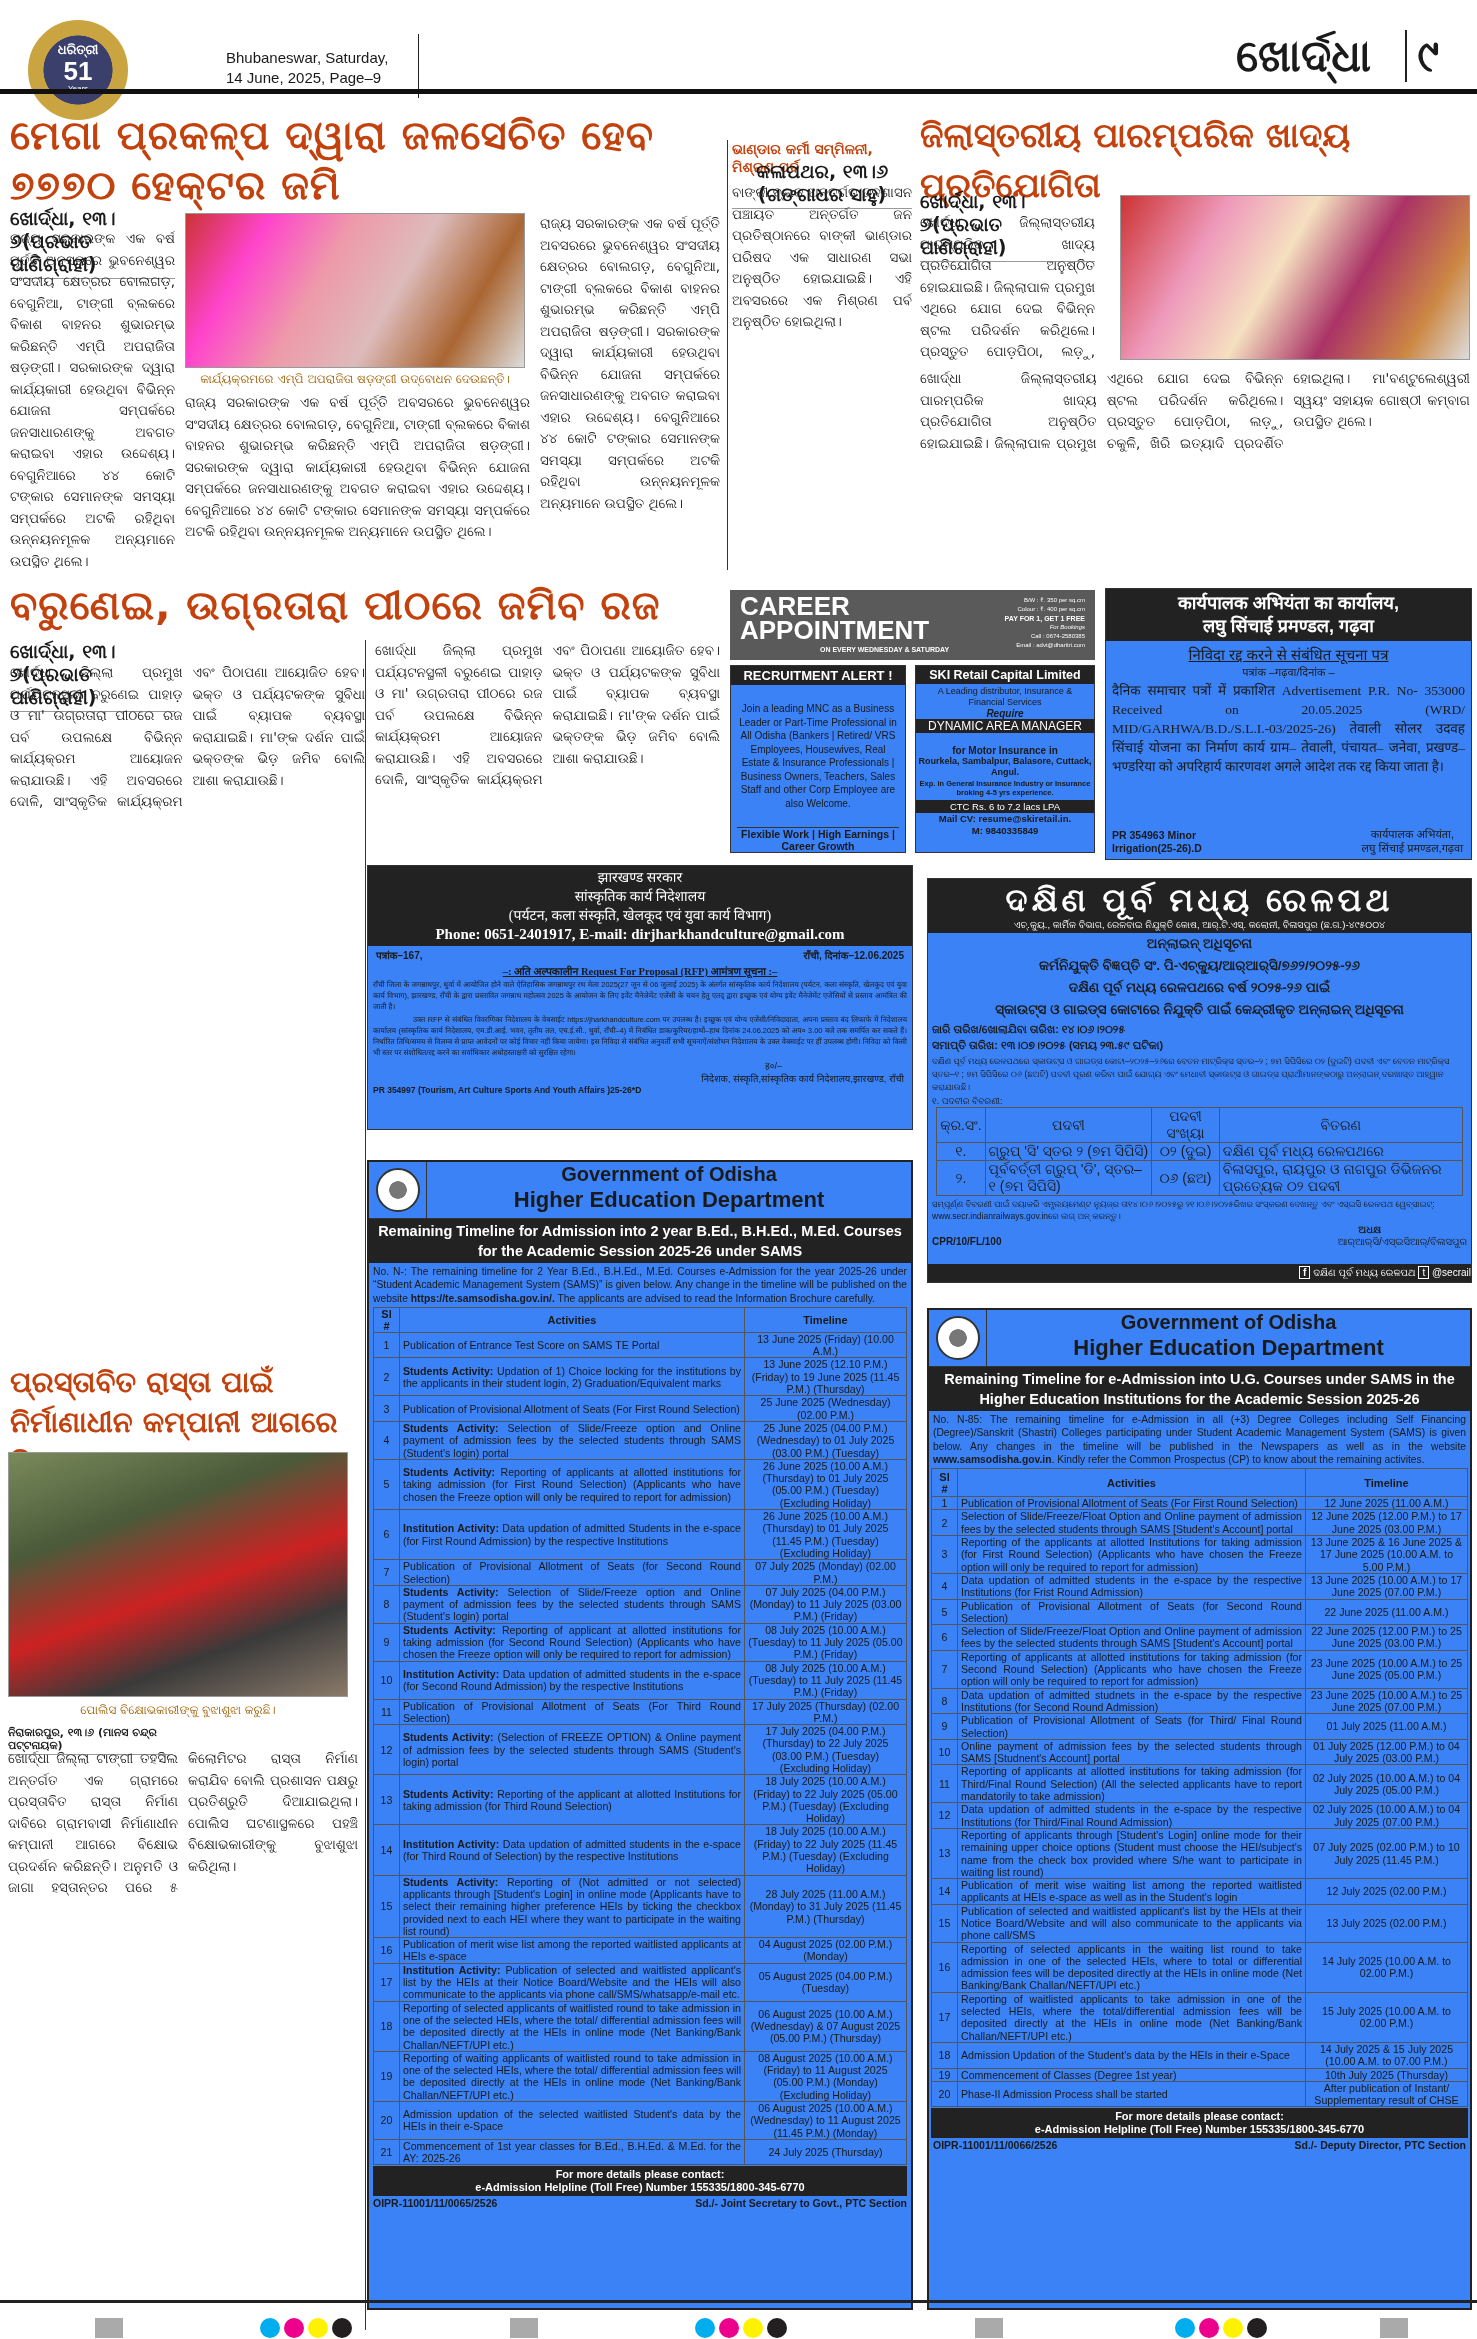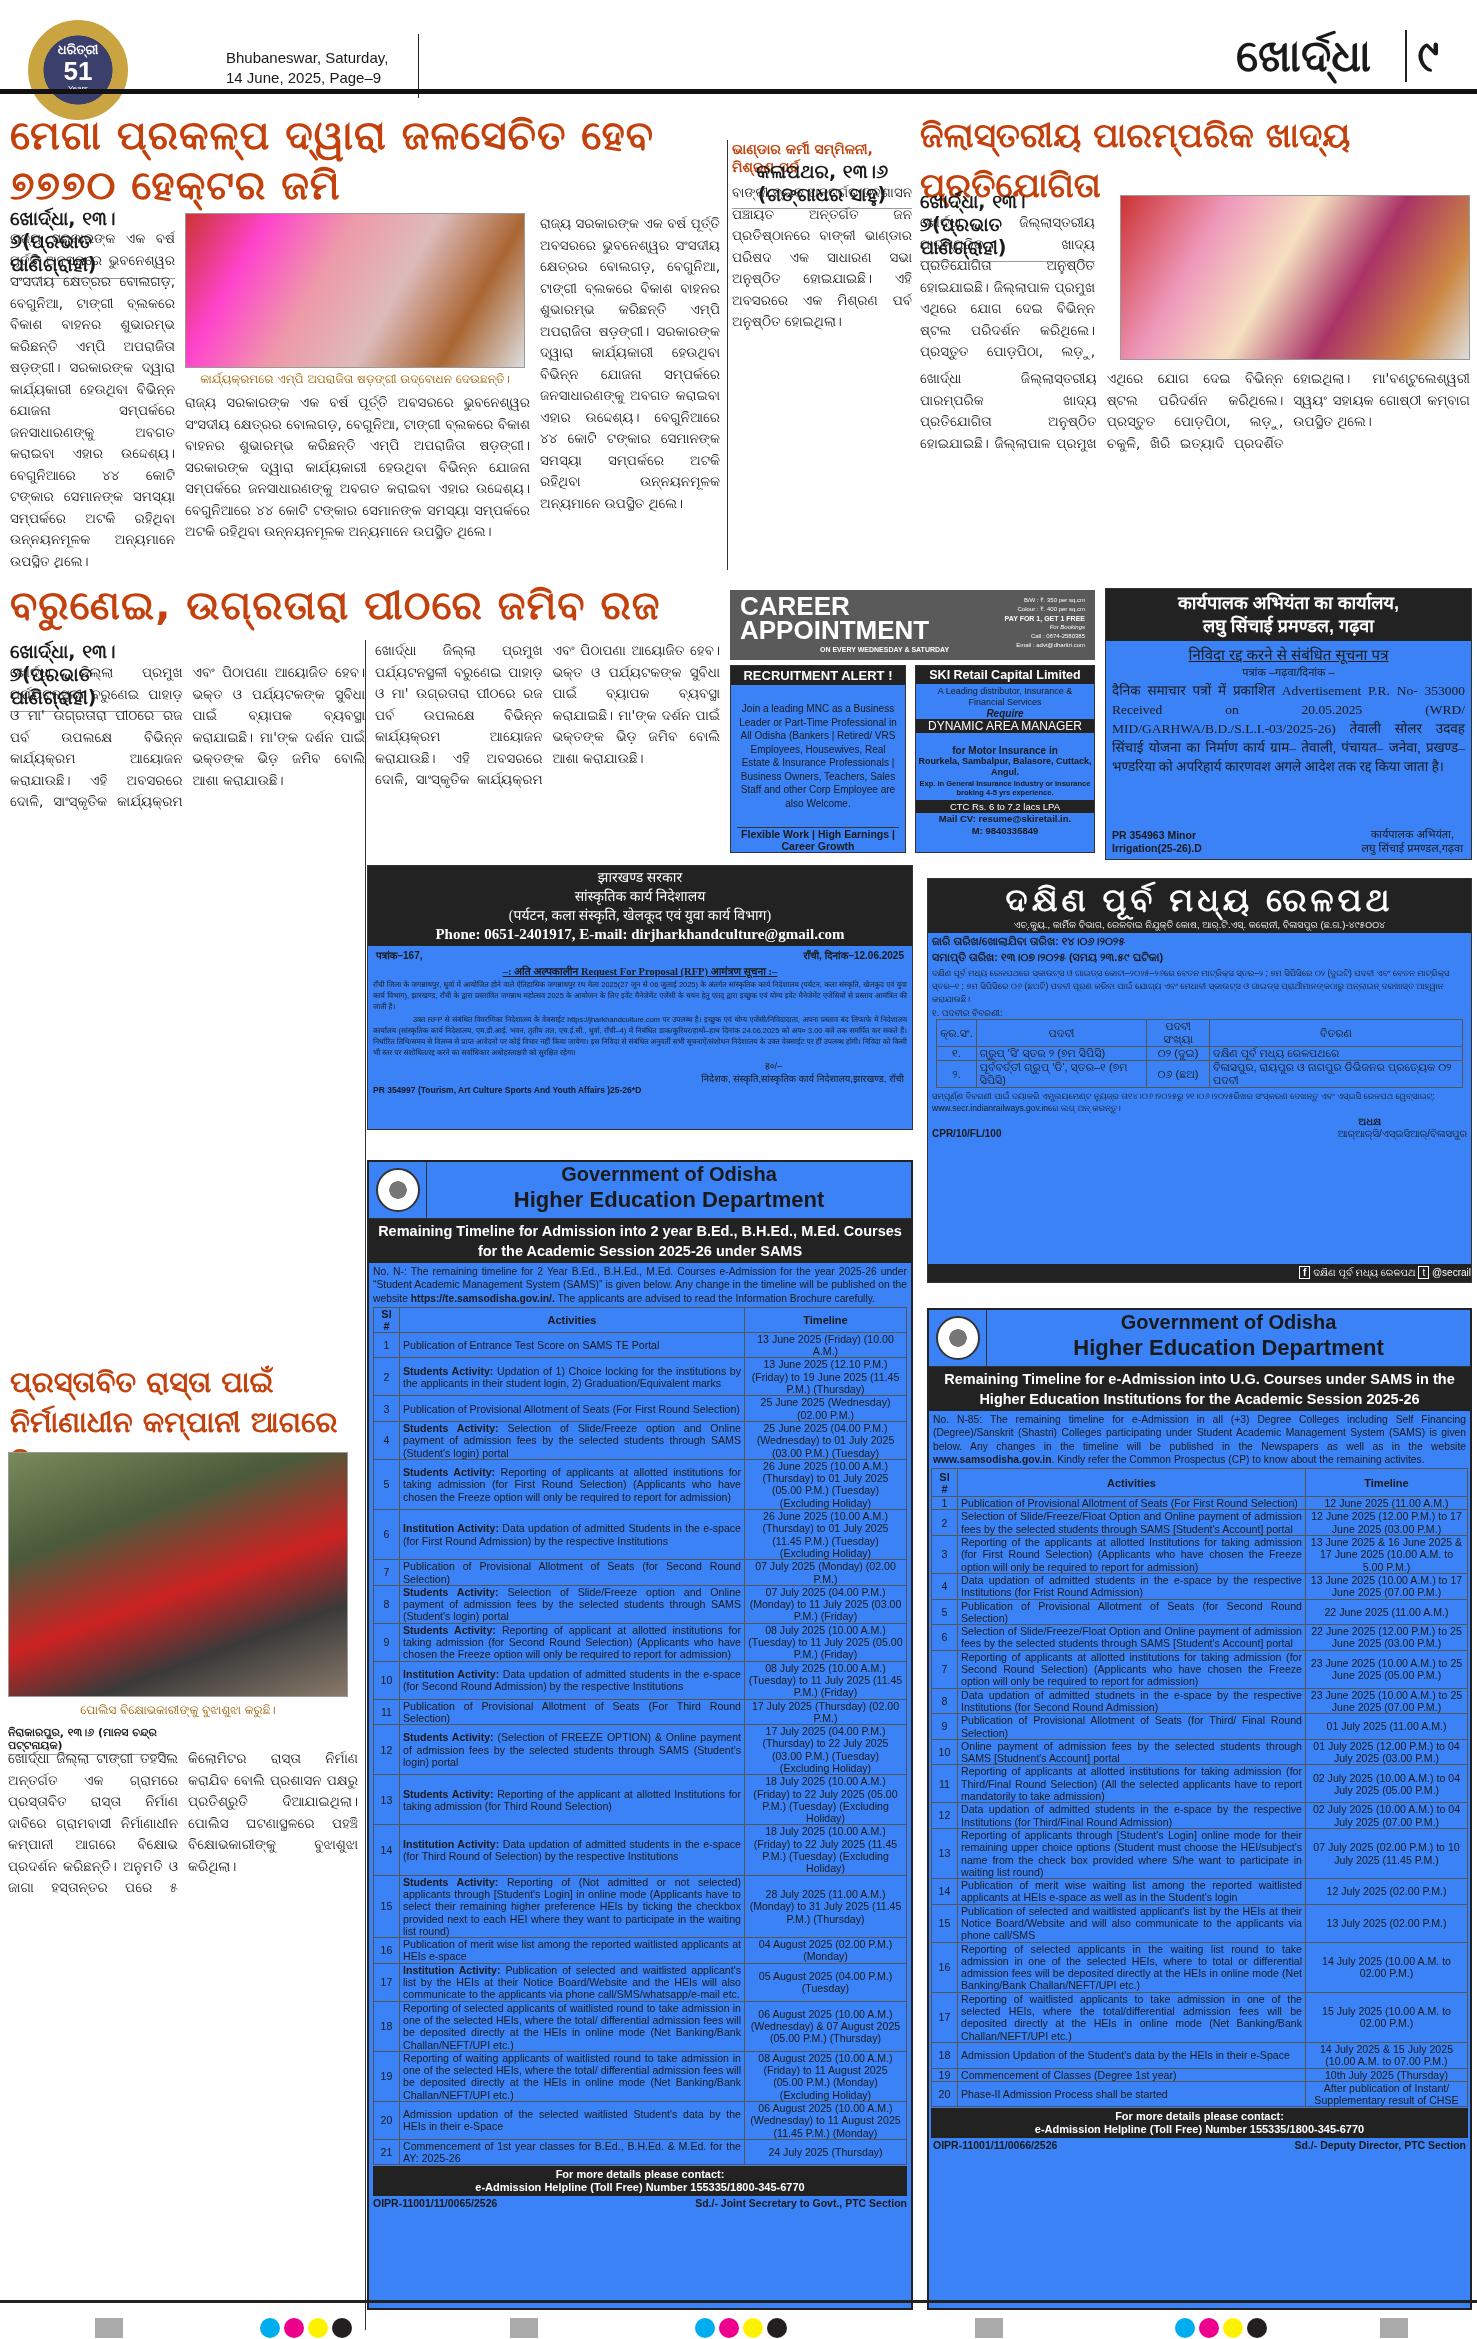--- a/index.html
+++ b/index.html
@@ -145,25 +145,31 @@
   <div style="font-size:9px;text-align:right;padding-right:130px">ह०/–</div>
   <div style="font-size:9.5px;text-align:right;padding-right:8px">निदेशक, संस्कृति,सांस्कृतिक कार्य निदेशालय,झारखण्ड, राँची</div>
   <div style="font-size:8.5px;font-weight:bold;padding-left:5px">PR 354997 (Tourism, Art Culture Sports And Youth Affairs )25-26*D</div>
 </div>
 
 <div class="abs ad" style="left:927px;top:878px;width:545px;height:405px">
   <div class="dark" style="text-align:center;padding:2px 0">
     <div style="font-size:32px;font-weight:bold;letter-spacing:4px;line-height:38px">ଦକ୍ଷିଣ ପୂର୍ବ ମଧ୍ୟ ରେଳପଥ</div>
     <div style="font-size:9.5px">ଏଚ୍.କ୍ୟୁ., କାର୍ମିକ ବିଭାଗ, ରେଳବାଇ ନିଯୁକ୍ତି କୋଷ, ଆର୍.ଟି.ଏସ୍. କଲୋନୀ, ବିଳାସପୁର (ଛ.ଗ.)-୪୯୫୦୦୪</div>
   </div>
+  <div style="text-align:center;font-size:13.5px;line-height:22px;font-weight:bold">
+    <div>ଅନ୍‌ଲାଇନ୍ ଅଧିସୂଚନା</div>
+    <div>କର୍ମନିଯୁକ୍ତି ବିଜ୍ଞପ୍ତି ସଂ. ପି-ଏଚ୍‌କ୍ୟୁ/ଆର୍‌ଆର୍‌ସି/୭୬୨/୨୦୨୫-୨୬</div>
+    <div>ଦକ୍ଷିଣ ପୂର୍ବ ମଧ୍ୟ ରେଳପଥରେ ବର୍ଷ ୨୦୨୫-୨୬ ପାଇଁ</div>
+    <div>ସ୍କାଉଟ୍ସ ଓ ଗାଇଡ୍ସ କୋଟାରେ ନିଯୁକ୍ତି ପାଇଁ କେନ୍ଦ୍ରୀକୃତ ଅନ୍‌ଲାଇନ୍ ଅଧିସୂଚନା</div>
+  </div>
   <div style="font-size:11px;font-weight:bold;padding-left:4px;line-height:16px">ଜାରି ତାରିଖ/ଖୋଲାଯିବା ତାରିଖ: ୧୪।୦୬।୨୦୨୫</div>
   <div style="font-size:11px;font-weight:bold;padding-left:4px;line-height:16px">ସମାପ୍ତି ତାରିଖ: ୧୩।୦୭।୨୦୨୫ (ସମୟ ୨୩.୫୯ ଘଟିକା)</div>
   <div style="font-size:8.5px;line-height:13px;padding:2px 4px">ଦକ୍ଷିଣ ପୂର୍ବ ମଧ୍ୟ ରେଳପଥରେ ସ୍କାଉଟ୍ସ ଓ ଗାଇଡ୍ସ କୋଟା–୨୦୨୫–୨୬ରେ ବେତନ ମାଟ୍ରିକ୍ସ ସ୍ତର–୨ ; ୭ମ ସିପିସିରେ ୦୨ (ଦୁଇଟି) ପଦବୀ ଏବଂ ବେତନ ମାଟ୍ରିକ୍ସ ସ୍ତର–୧ ; ୭ମ ସିପିସିରେ ୦୬ (ଛଅଟି) ପଦବୀ ପୂରଣ କରିବା ପାଇଁ ଯୋଗ୍ୟ ଏବଂ ମେଧାବୀ ସ୍କାଉଟ୍ସ ଓ ଗାଇଡ୍ସ ପ୍ରାର୍ଥୀମାନଙ୍କଠାରୁ ଅନ୍‌ଲାଇନ୍ ଦରଖାସ୍ତ ଆହ୍ୱାନ କରାଯାଉଛି।</div>
   <div style="font-size:9px;padding-left:4px">୧. ପଦବୀର ବିବରଣୀ:</div>
-  <table style="width:97%;margin:0 auto;font-size:11px">
+  <table style="width:97%;margin:0 auto;font-size:14px">
     <tbody>
         <tr id="rail-head">
           <th style="font-weight: normal;">କ୍ର.ସଂ.</th>
           <th style="font-weight: normal;">ପଦବୀ</th>
           <th style="font-weight: normal;">ପଦବୀ ସଂଖ୍ୟା</th>
           <th style="font-weight: normal;">ବିତରଣ</th>
         </tr>
     </tbody>
       <tbody id="rail-body">
         <tr>

